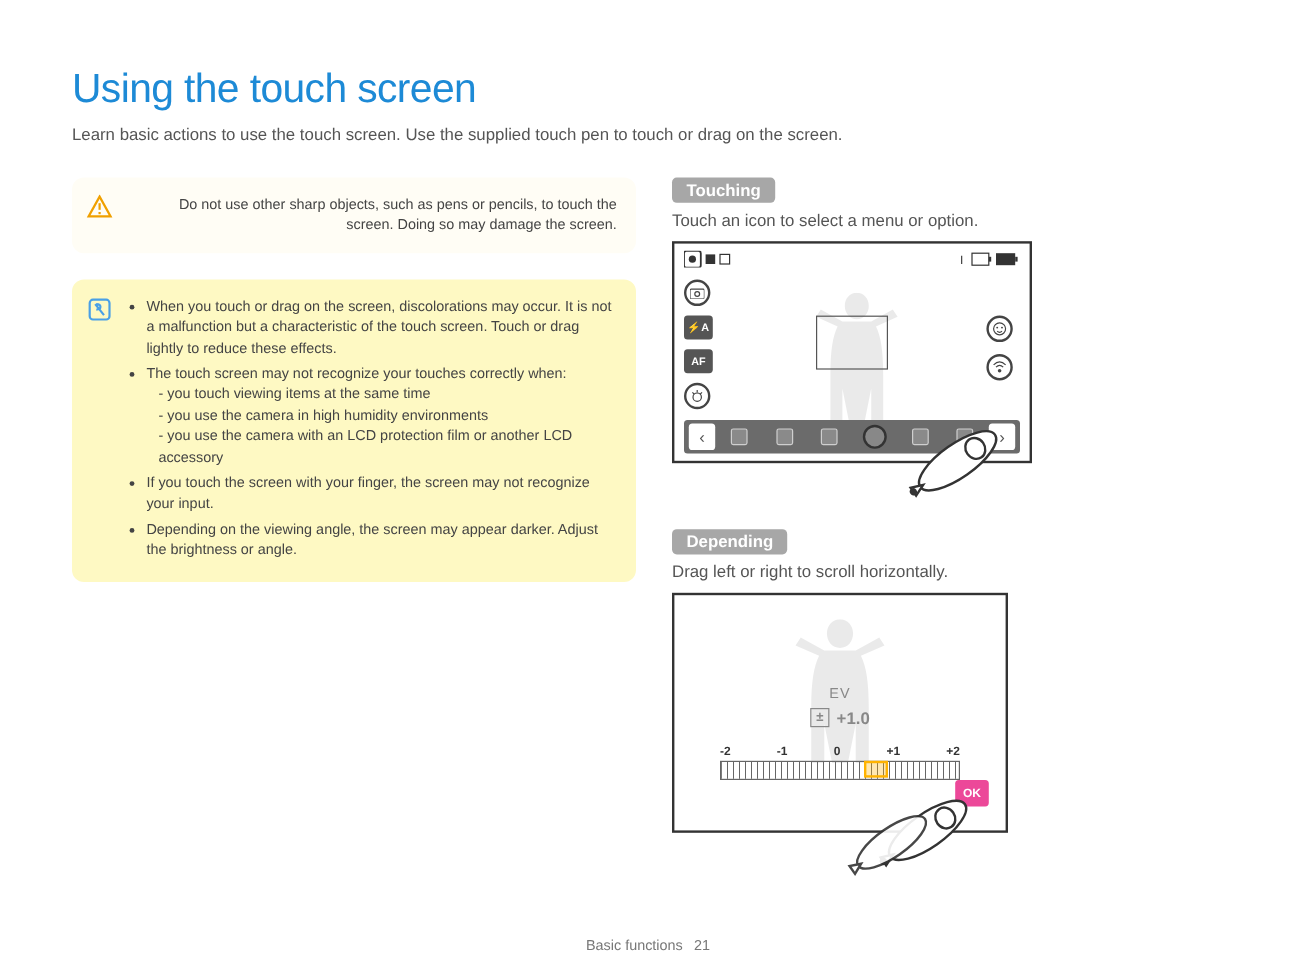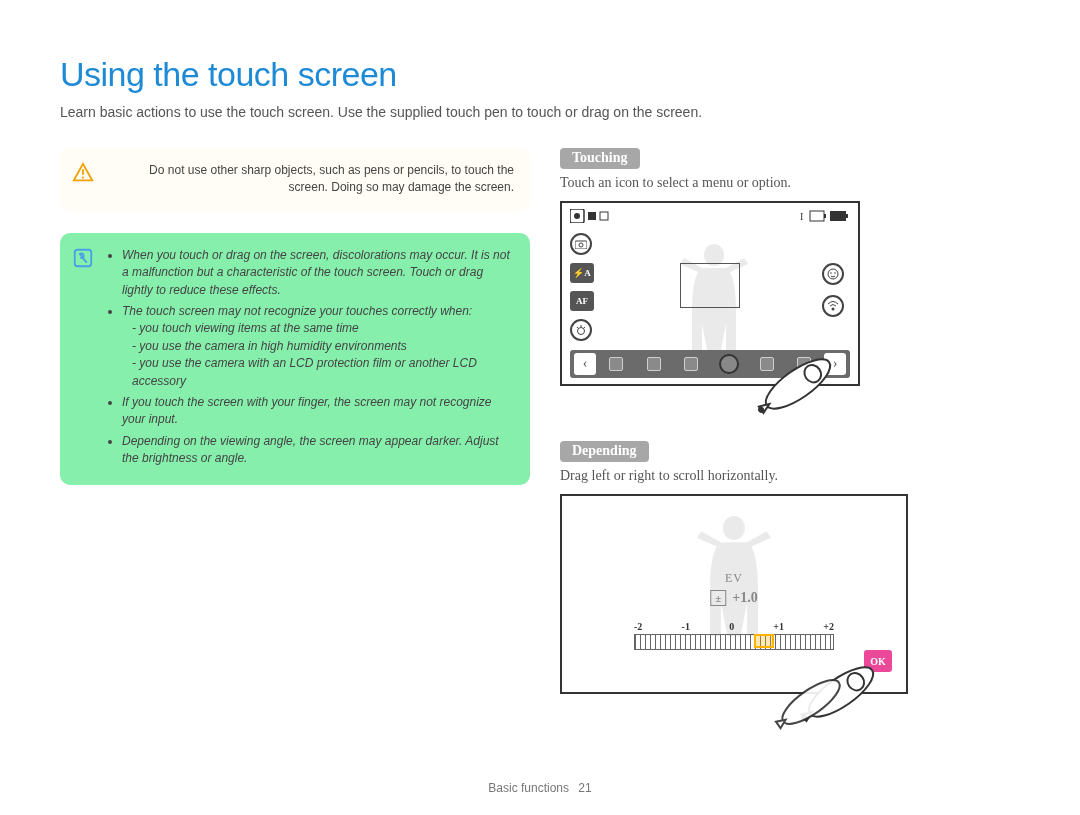--- a/index.html
+++ b/index.html
@@ -19,33 +19,33 @@
     letter-spacing: -0.5px;
     margin-bottom: 10px;
   }
   .intro {
     font-size: 14px;
     color: #555;
     margin-bottom: 28px;
   }
   .columns { display: flex; gap: 30px; }
   .col-left { width: 470px; }
-  .col-right { flex: 1; font-family: Liberation Serif, serif; }
+  .col-right { flex: 1; }
 
   .callout {
     border-radius: 10px;
     padding: 14px 16px 14px 48px;
     position: relative;
     font-size: 12px;
     line-height: 1.45;
     color: #444;
     margin-bottom: 22px;
   }
   .callout.warn { background: #fffdf5; text-align: right; }
-  .callout.info { background: #86efac; font-style: italic; }
+  .callout.info { background: #fef9c3; }
   .callout .icon-badge {
     position: absolute;
     left: 12px;
     top: 14px;
     width: 22px;
     height: 22px;
   }
   .callout ul { list-style: disc; padding-left: 14px; }
   .callout li { margin-bottom: 4px; }
   .sub { padding-left: 10px; }
@@ -118,21 +118,21 @@
     flex:1; height:22px; display:flex;align-items:center;justify-content:center;
   }
   .cam .dock .mini { width:14px;height:14px;border:1px solid #cfcfcf;background:#8a8a8a;border-radius:2px; }
   .cam .dock .sel { width:20px;height:20px;border:2px solid #333;border-radius:50%;background:#888; }
   .stylus {
     position:absolute; bottom:-40px; right:15px; width:90px;
   }
 
   
   .cam2 {
-    width: 348px; height: 200px; border: 2px solid #333; background:#fff;
+    width: 280px; height: 200px; border: 2px solid #333; background:#fff;
     position: relative;
     padding-left: 44px;
   }
   .cam2 .silhouette2 {
     position:absolute; top:20px; left:50%; transform:translateX(-50%);
     opacity:0.08;
   }
   .cam2 .ev-label {
     position:absolute; top:75px; left:50%; transform:translateX(-50%);
     font-size:12px; color:#888; letter-spacing:1px;

